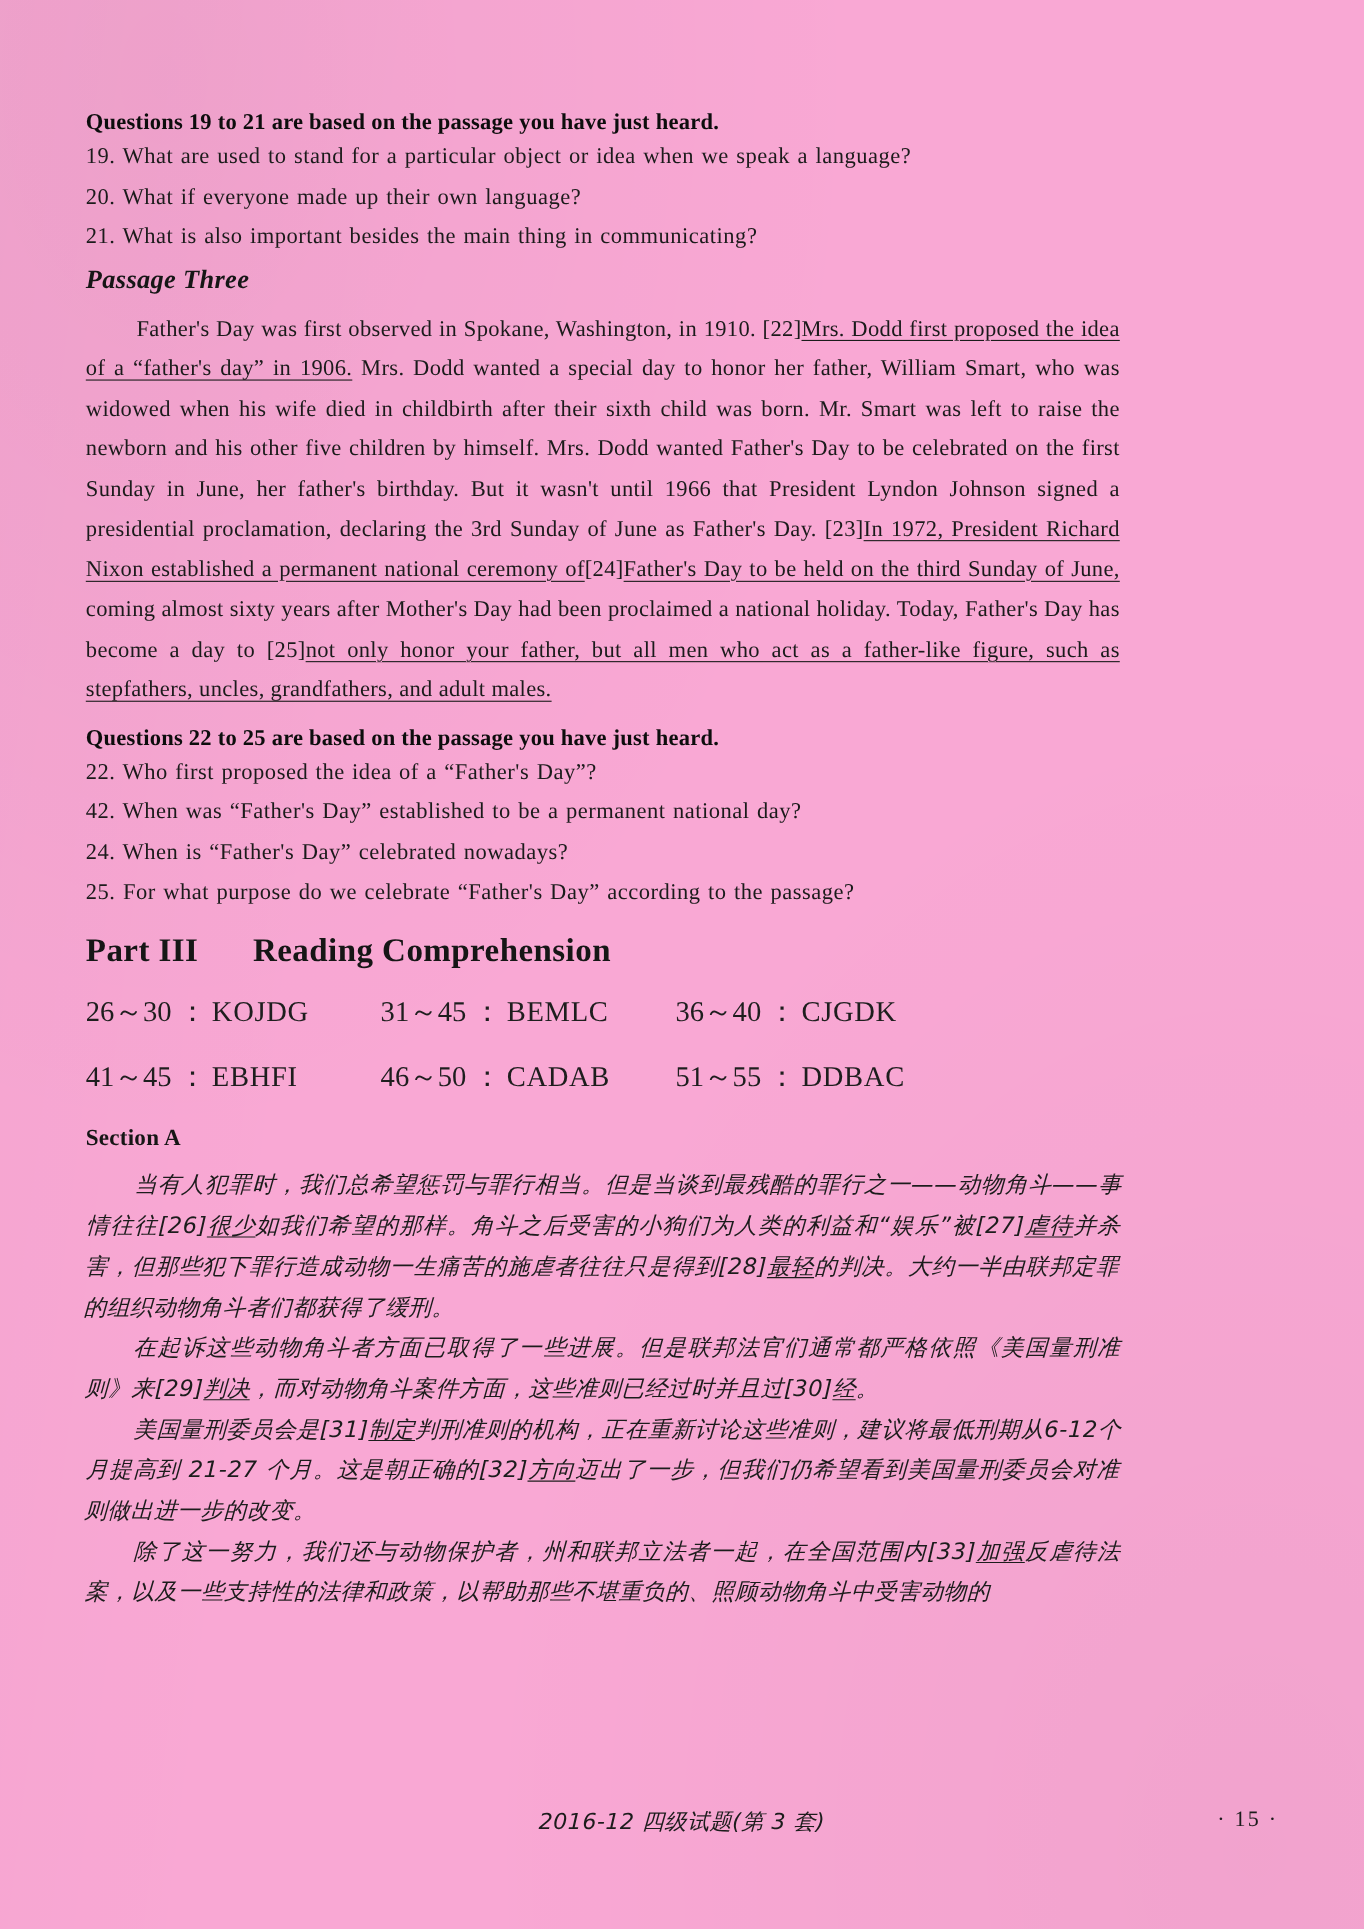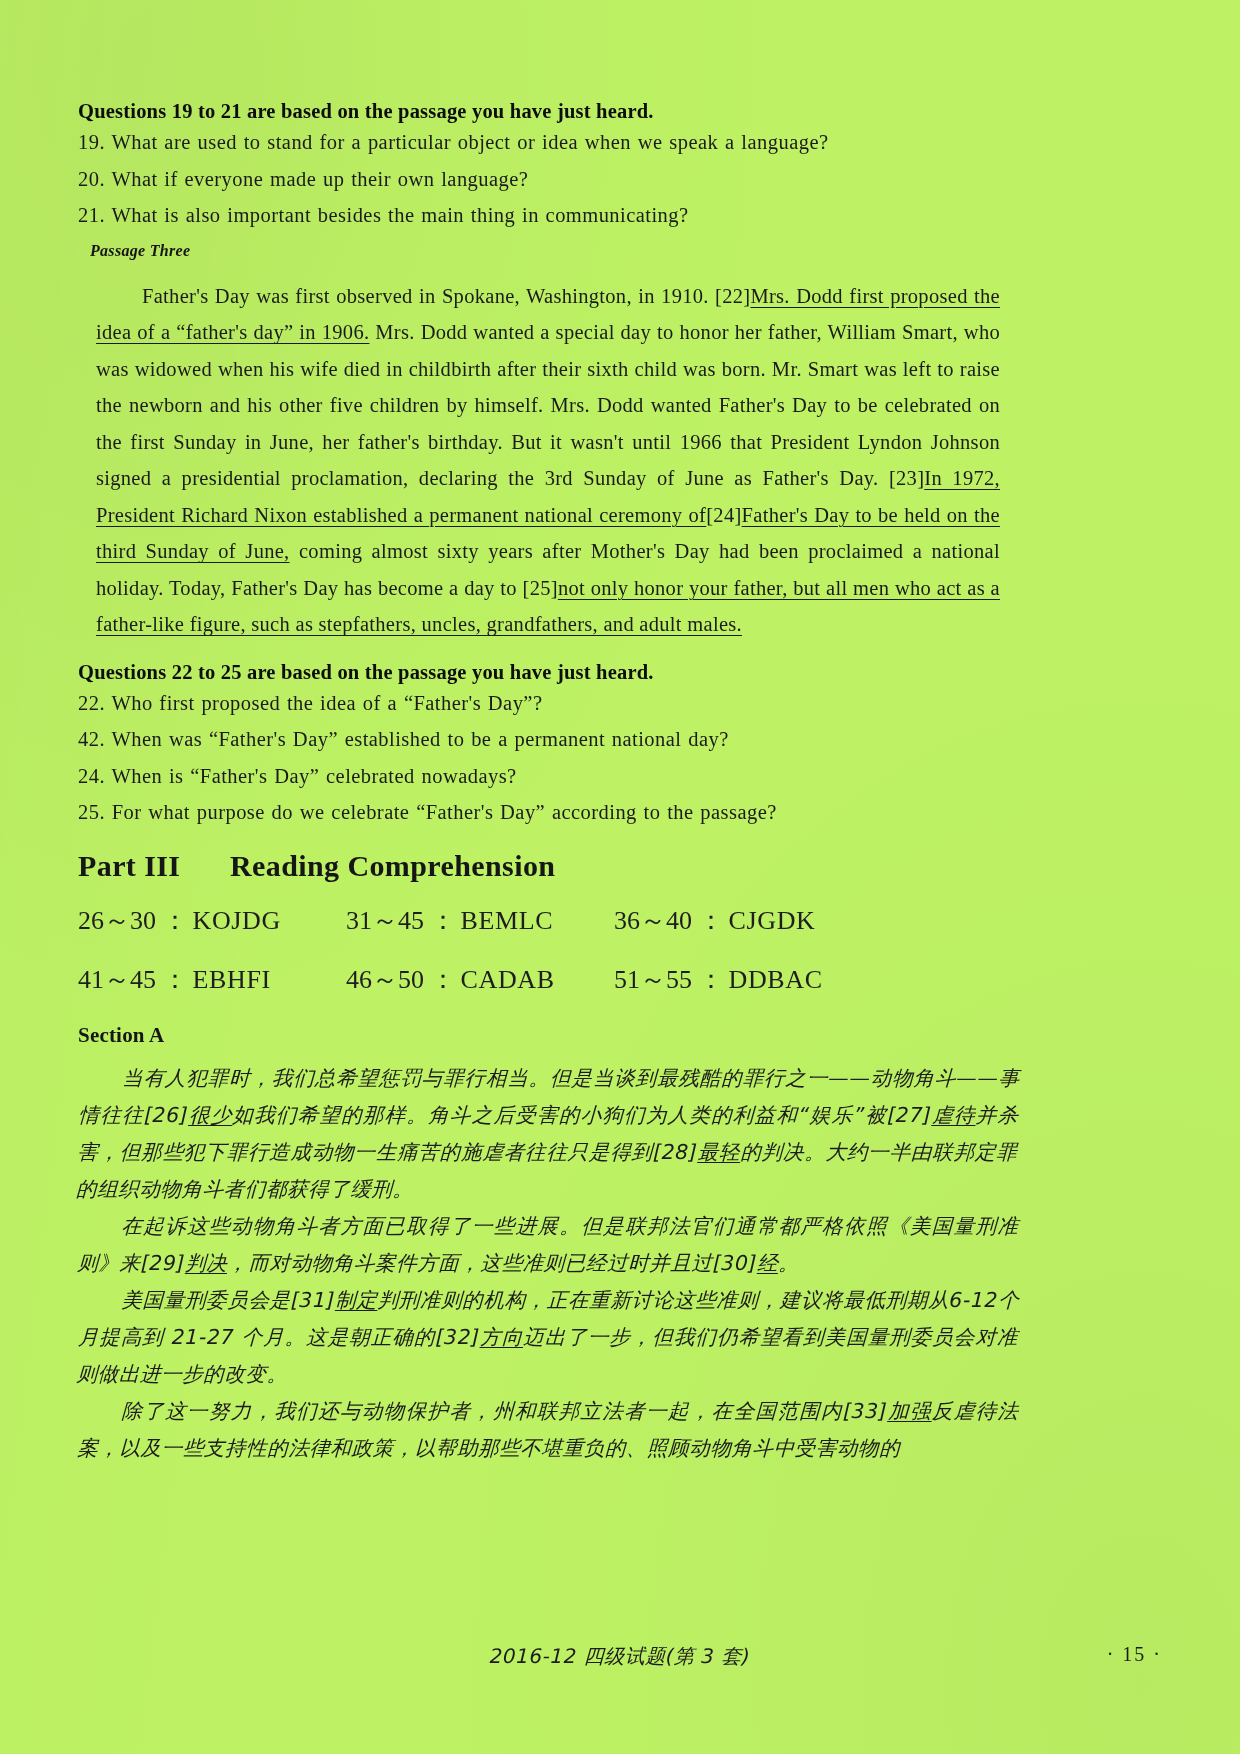--- a/index.html
+++ b/index.html
@@ -7,21 +7,21 @@
     width:1240px;height:1754px;
     background:#ffffff;
     font-family:"Liberation Serif", serif;
     color:#1a1a1a;
     position:relative;
     overflow:hidden;
   }
   
   .page{
     position:absolute;inset:0;
-    background:#bef264;
+    background:#f9a8d4;
   }
   .page::before{
     content:"";position:absolute;inset:0;
     background:
       radial-gradient(ellipse at 12% 4%, rgba(0,0,0,.035), transparent 42%),
       radial-gradient(ellipse at 92% 96%, rgba(0,0,0,.03), transparent 45%),
       linear-gradient(97deg, rgba(0,0,0,.018) 0%, rgba(0,0,0,0) 28%);
     pointer-events:none;
   }
   .content{
@@ -44,30 +44,30 @@
     font-size:20.5px;
     line-height:1.0;
     margin:0 0 16px 0;
     letter-spacing:.45px;
     word-spacing:1.2px;
     color:#1b1b1b;
   }
   .passage-label{
     font-style:italic;
     font-weight:bold;
-    font-size:16px;
-    margin:8px 0 12px 12px;
+    font-size:24px;
+    margin:8px 0 12px 0;
     letter-spacing:.3px;
   }
   .para{
     font-size:20.5px;
     line-height:36.5px;
     text-align:justify;
     text-justify:inter-word;
-    margin:18px;
+    margin:0;
     letter-spacing:.3px;
     color:#1b1b1b;
   }
   .para .ind{ display:inline-block; width:46px; }
   .u{
     text-decoration:underline;
     text-underline-offset:4px;
     text-decoration-thickness:1.1px;
   }
 

